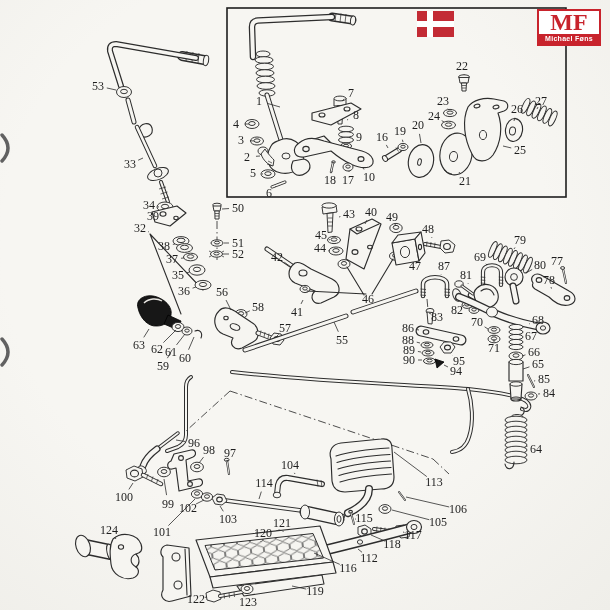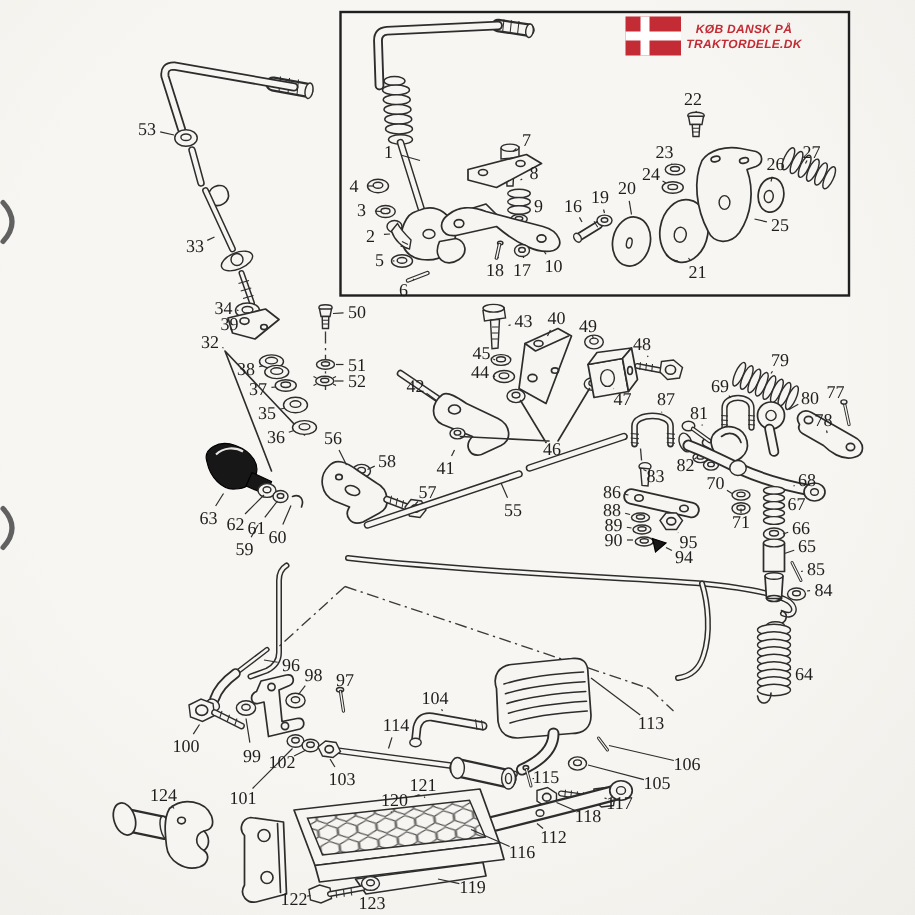--- a/index.html
+++ b/index.html
@@ -683,17 +683,17 @@
         <text x="248" y="602" class="plabel">123</text>
         <line x1="114.52546552163429" y1="537.104169956387" x2="116" y2="539" class="leader"></line>
         <text x="109" y="530" class="plabel">124</text>
       </g>
 </svg>
 
   <div class="flag">
     <div class="v"></div>
     <div class="h"></div>
   </div>
-  <div class="tagline">
-    <div>KØB DANSK PÅ</div>
-    <div>TRAKTORDELE.DK</div>
+  <div class="mf-box">
+    <div class="mf-letters">MF</div>
+    <div class="mf-band">Michael Føns</div>
   </div>
 </div>
 
 </body></html>

